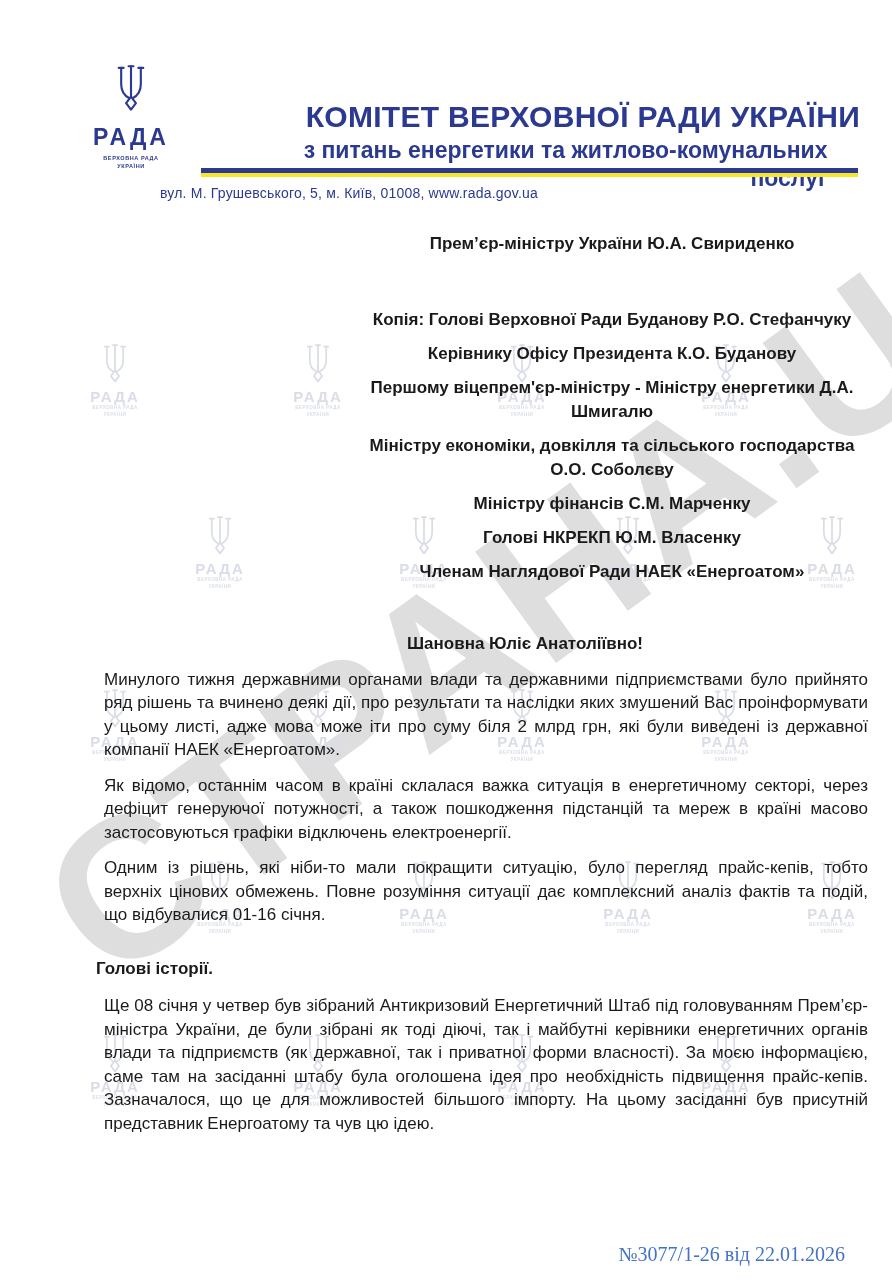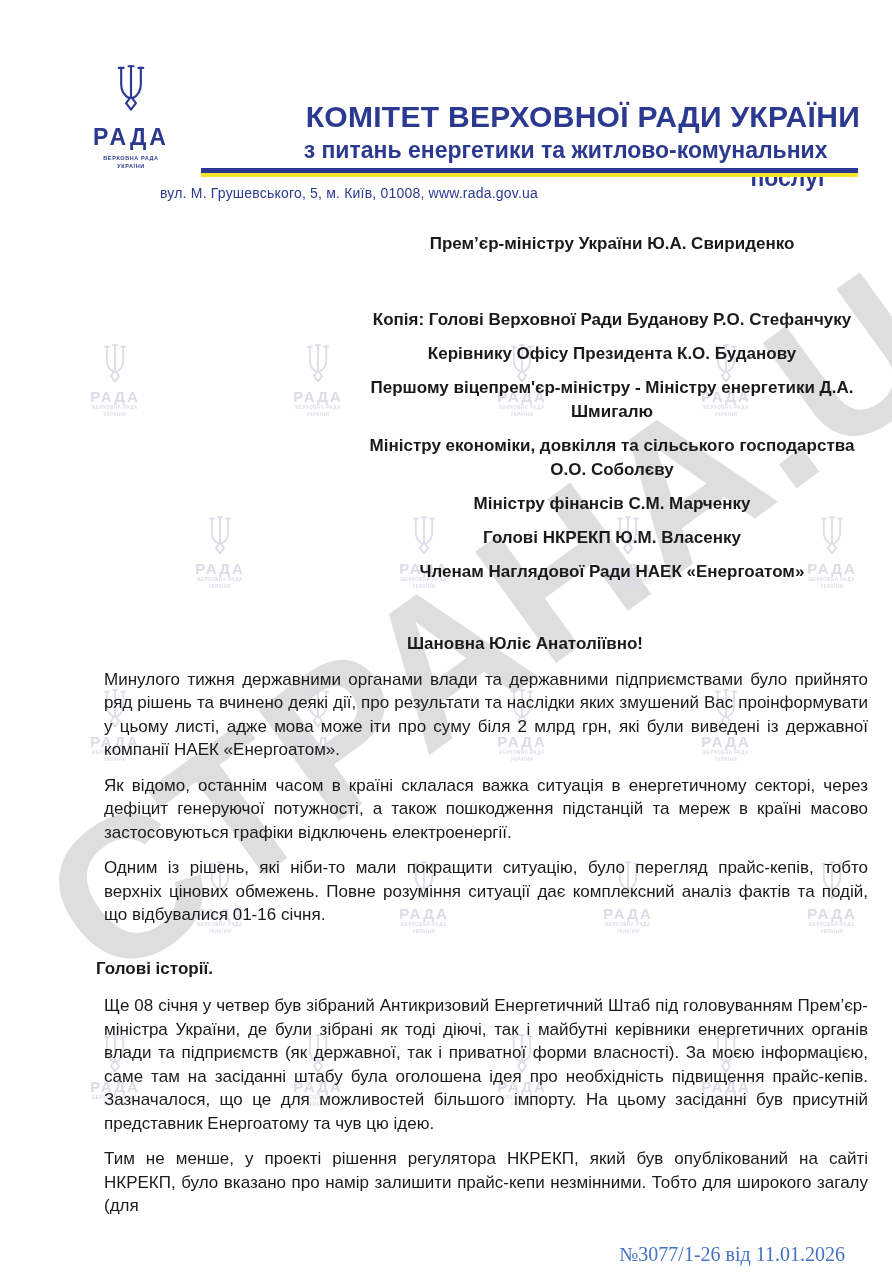--- a/index.html
+++ b/index.html
@@ -411,19 +411,18 @@
       <div class="recipient">Членам Наглядової Ради НАЕК «Енергоатом»</div>
     </div>
 
     <div class="body-flow">
       <div class="salutation">Шановна Юліє Анатоліївно!</div>
       <p>Минулого тижня державними органами влади та державними підприємствами було прийнято ряд рішень та вчинено деякі дії, про результати та наслідки яких змушений Вас проінформувати у цьому листі, адже мова може іти про суму біля 2 млрд грн, які були виведені із державної компанії НАЕК «Енергоатом».</p>
       <p>Як відомо, останнім часом в країні склалася важка ситуація в енергетичному секторі, через дефіцит генеруючої потужності, а також пошкодження підстанцій та мереж в країні масово застосовуються графіки відключень електроенергії.</p>
       <p>Одним із рішень, які ніби-то мали покращити ситуацію, було перегляд прайс-кепів, тобто верхніх цінових обмежень. Повне розуміння ситуації дає комплексний аналіз фактів та подій, що відбувалися 01-16 січня.</p>
       <div class="section-heading">Голові історії.</div>
       <p>Ще 08 січня у четвер був зібраний Антикризовий Енергетичний Штаб під головуванням Прем’єр-міністра України, де були зібрані як тоді діючі, так і майбутні керівники енергетичних органів влади та підприємств (як державної, так і приватної форми власності). За моєю інформацією, саме там на засіданні штабу була оголошена ідея про необхідність підвищення прайс-кепів. Зазначалося, що це для можливостей більшого імпорту. На цьому засіданні був присутній представник Енергоатому та чув цю ідею.</p>
-      <p>Тим не менше, у проекті рішення регулятора НКРЕКП, який був опублікований на сайті НКРЕКП, було вказано про намір залишити прайс-кепи незмінними. Тобто для широкого загалу (для</p>
     </div>
 
-    <div class="footer-ref">№3077/1-26 від 11.01.2026</div>
+    <div class="footer-ref">№3077/1-26 від 22.01.2026</div>
 
   </div>
 </div>
 
 </body></html>

